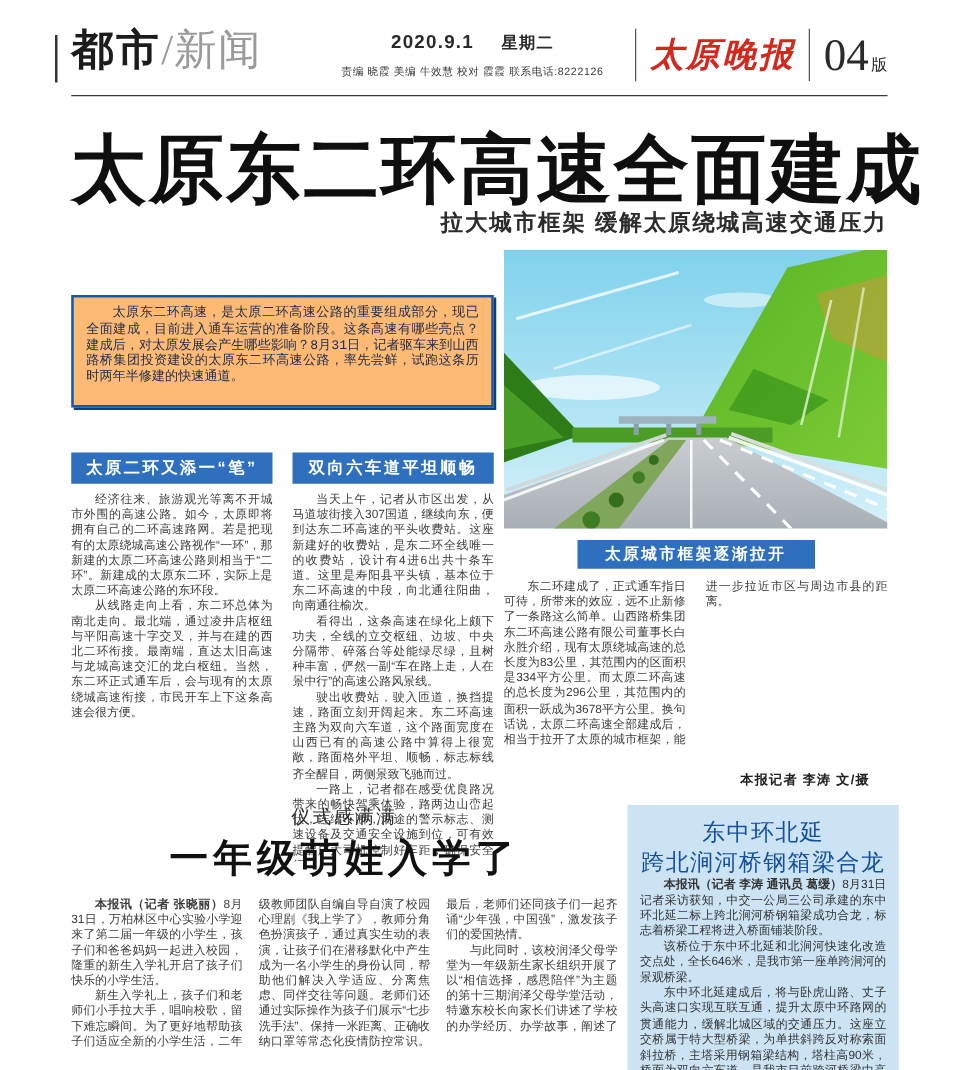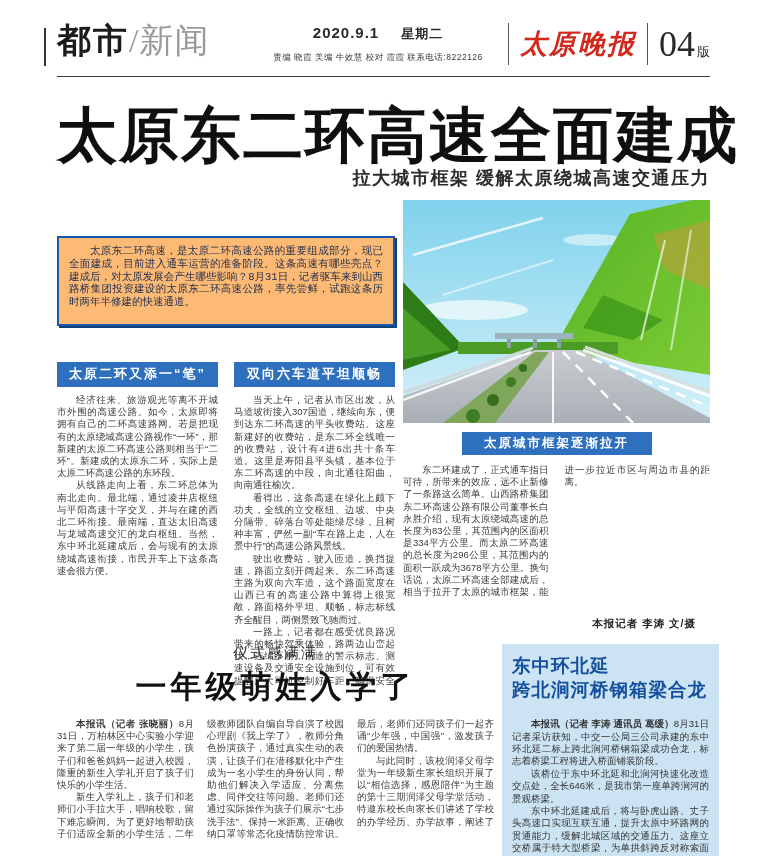--- a/index.html
+++ b/index.html
@@ -50,21 +50,21 @@
   .byline { margin-top:5px; padding-right:14px; text-align:right; font-size:10.5px; font-weight:bold; color:#222; letter-spacing:1px; }
 
   
   .bottom-grid { position:absolute; left:57px; top:644px; width:662px; display:flex; gap:8px; }
   .school-block { width:437px; }
   .kicker { text-align:center; font-size:15px; color:#2e2e2e; letter-spacing:2px; }
   .school-headline { text-align:center; font-size:31px; font-weight:900; color:#111; letter-spacing:4px; margin-top:3px; }
   .school-cols { margin-top:10px; height:130px; column-count:3; column-gap:13px; column-fill:auto; overflow:hidden; }
 
   .bridge-panel { width:217px; height:212px; background:#cbe3f3; padding:8px 10px 0; overflow:hidden; }
-  .bridge-headline { color:#15509e; font-size:18.5px; font-weight:700; line-height:1.3; letter-spacing:1px; margin:2px 0 16px; }
+  .bridge-headline { text-align:center; color:#15509e; font-size:18.5px; font-weight:400; line-height:1.3; letter-spacing:1px; margin:2px 0 0; }
   .bridge-panel .body-text { font-size:9.5px; line-height:12.4px; color:#333; }
   .lead-in { font-weight:bold; }
 </style>
 </head>
 <body>
 
 <div class="page">
 
   <div class="masthead">
     <div class="mast-mark"></div>
@@ -92,21 +92,21 @@
   <div class="h2">拉大城市框架 缓解太原绕城高速交通压力</div>
 
   <div class="main-grid">
     <div class="left-block">
       <div class="intro-box">太原东二环高速，是太原二环高速公路的重要组成部分，现已全面建成，目前进入通车运营的准备阶段。这条高速有哪些亮点？建成后，对太原发展会产生哪些影响？8月31日，记者驱车来到山西路桥集团投资建设的太原东二环高速公路，率先尝鲜，试跑这条历时两年半修建的快速通道。</div>
       <div class="two-cols">
         <div class="col">
           <div class="sec-header">太原二环又添一“笔”</div>
           <div class="body-text">
               <p>经济往来、旅游观光等离不开城市外围的高速公路。如今，太原即将拥有自己的二环高速路网。若是把现有的太原绕城高速公路视作“一环”，那新建的太原二环高速公路则相当于“二环”。新建成的太原东二环，实际上是太原二环高速公路的东环段。</p>
-              <p>从线路走向上看，东二环总体为南北走向。最北端，通过凌井店枢纽与平阳高速十字交叉，并与在建的西北二环衔接。最南端，直达太旧高速与龙城高速交汇的龙白枢纽。当然，东中环北延建成后，会与现有的太原绕城高速衔接，市民开车上下这条高速会很方便。</p>
+              <p>从线路走向上看，东二环总体为南北走向。最北端，通过凌井店枢纽与平阳高速十字交叉，并与在建的西北二环衔接。最南端，直达太旧高速与龙城高速交汇的龙白枢纽。当然，东二环正式通车后，会与现有的太原绕城高速衔接，市民开车上下这条高速会很方便。</p>
             </div>
         </div>
         <div class="col">
           <div class="sec-header">双向六车道平坦顺畅</div>
           <div class="body-text">
               <p>当天上午，记者从市区出发，从马道坡街接入307国道，继续向东，便到达东二环高速的平头收费站。这座新建好的收费站，是东二环全线唯一的收费站，设计有4进6出共十条车道。这里是寿阳县平头镇，基本位于东二环高速的中段，向北通往阳曲，向南通往榆次。</p>
               <p>看得出，这条高速在绿化上颇下功夫，全线的立交枢纽、边坡、中央分隔带、碎落台等处能绿尽绿，且树种丰富，俨然一副“车在路上走，人在景中行”的高速公路风景线。</p>
               <p>驶出收费站，驶入匝道，换挡提速，路面立刻开阔起来。东二环高速主路为双向六车道，这个路面宽度在山西已有的高速公路中算得上很宽敞，路面格外平坦、顺畅，标志标线齐全醒目，两侧景致飞驰而过。</p>
               <p>一路上，记者都在感受优良路况带来的畅快驾乘体验，路两边山峦起伏，连绵不断，沿途的警示标志、测速设备及交通安全设施到位，可有效提醒广大司机控制好车距，确保安全行车。</p>
             </div>

